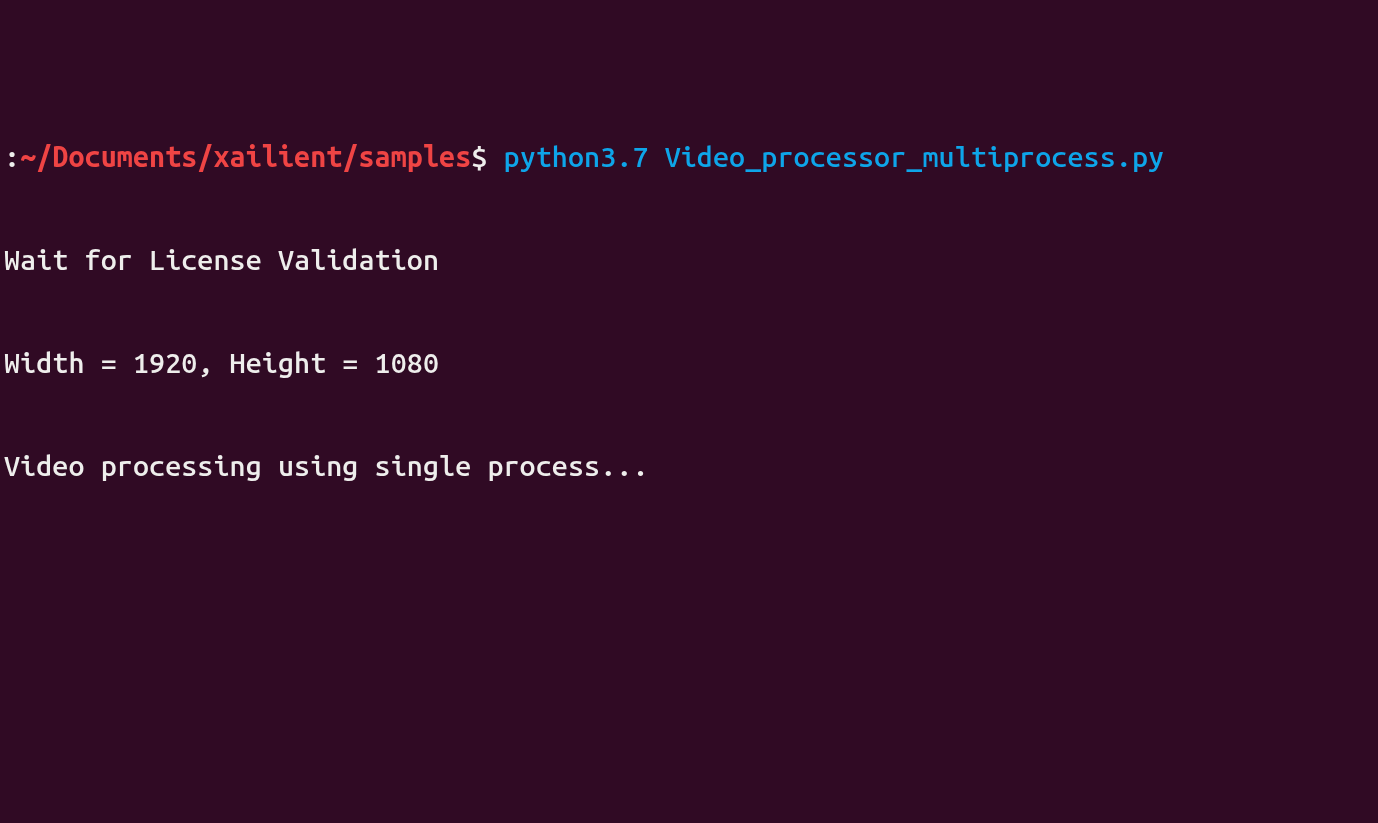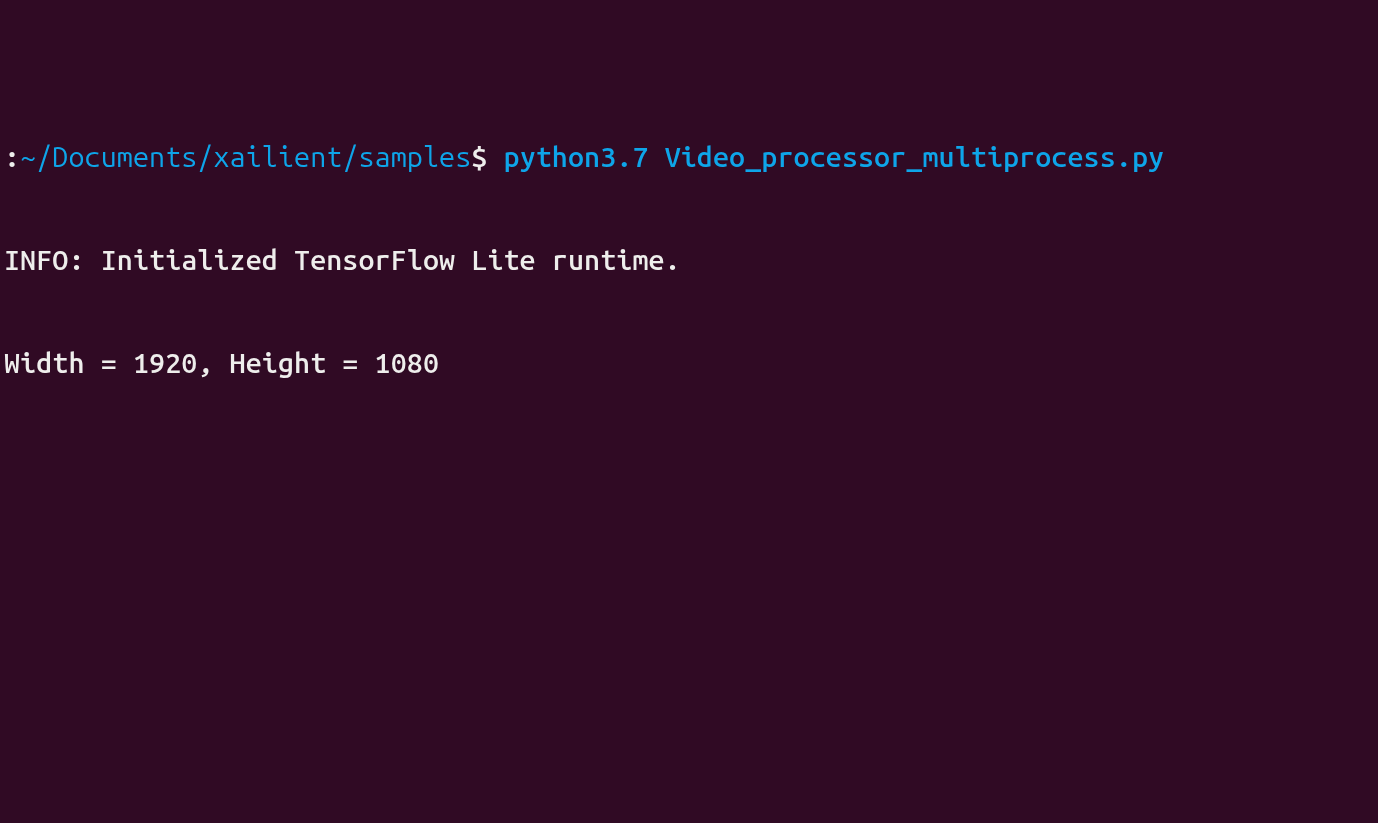--- a/index.html
+++ b/index.html
@@ -15,35 +15,36 @@
     font-size: 28.6px;
     line-height: 34.3px;
     color: #eeeeec;
     padding: 2px 4px 0 4px;
     white-space: pre-wrap;
     word-break: break-all;
     letter-spacing: 0.1px;
     font-weight: 500;
   }
   .prompt-colon { color: #eeeeec; }
-  .prompt-path { color: #0ea5e9; font-weight: 400; }
+  .prompt-path { color: #ef4444; font-weight: 700; }
   .prompt-dollar { color: #eeeeec; }
   .cmd { color: #0ea5e9; }
   .line { display: block; }
   .block { display: block; }
 </style>
 </head>
 <body>
 
 <div class="terminal">
 
   
   <span class="block"><span class="prompt-colon">:</span><span class="prompt-path">~/Documents/xailient/samples</span><span class="prompt-dollar">$ </span><span class="cmd">python3.7 Video_processor_multiprocess.py</span></span>
-  <span class="line">INFO: Initialized TensorFlow Lite runtime.</span>
+  <span class="line">Wait for License Validation</span>
   <span class="line">Width = 1920, Height = 1080</span>
+  <span class="line">Video processing using single process...</span>
   
   
   
   
   
   
 
   
   
   

